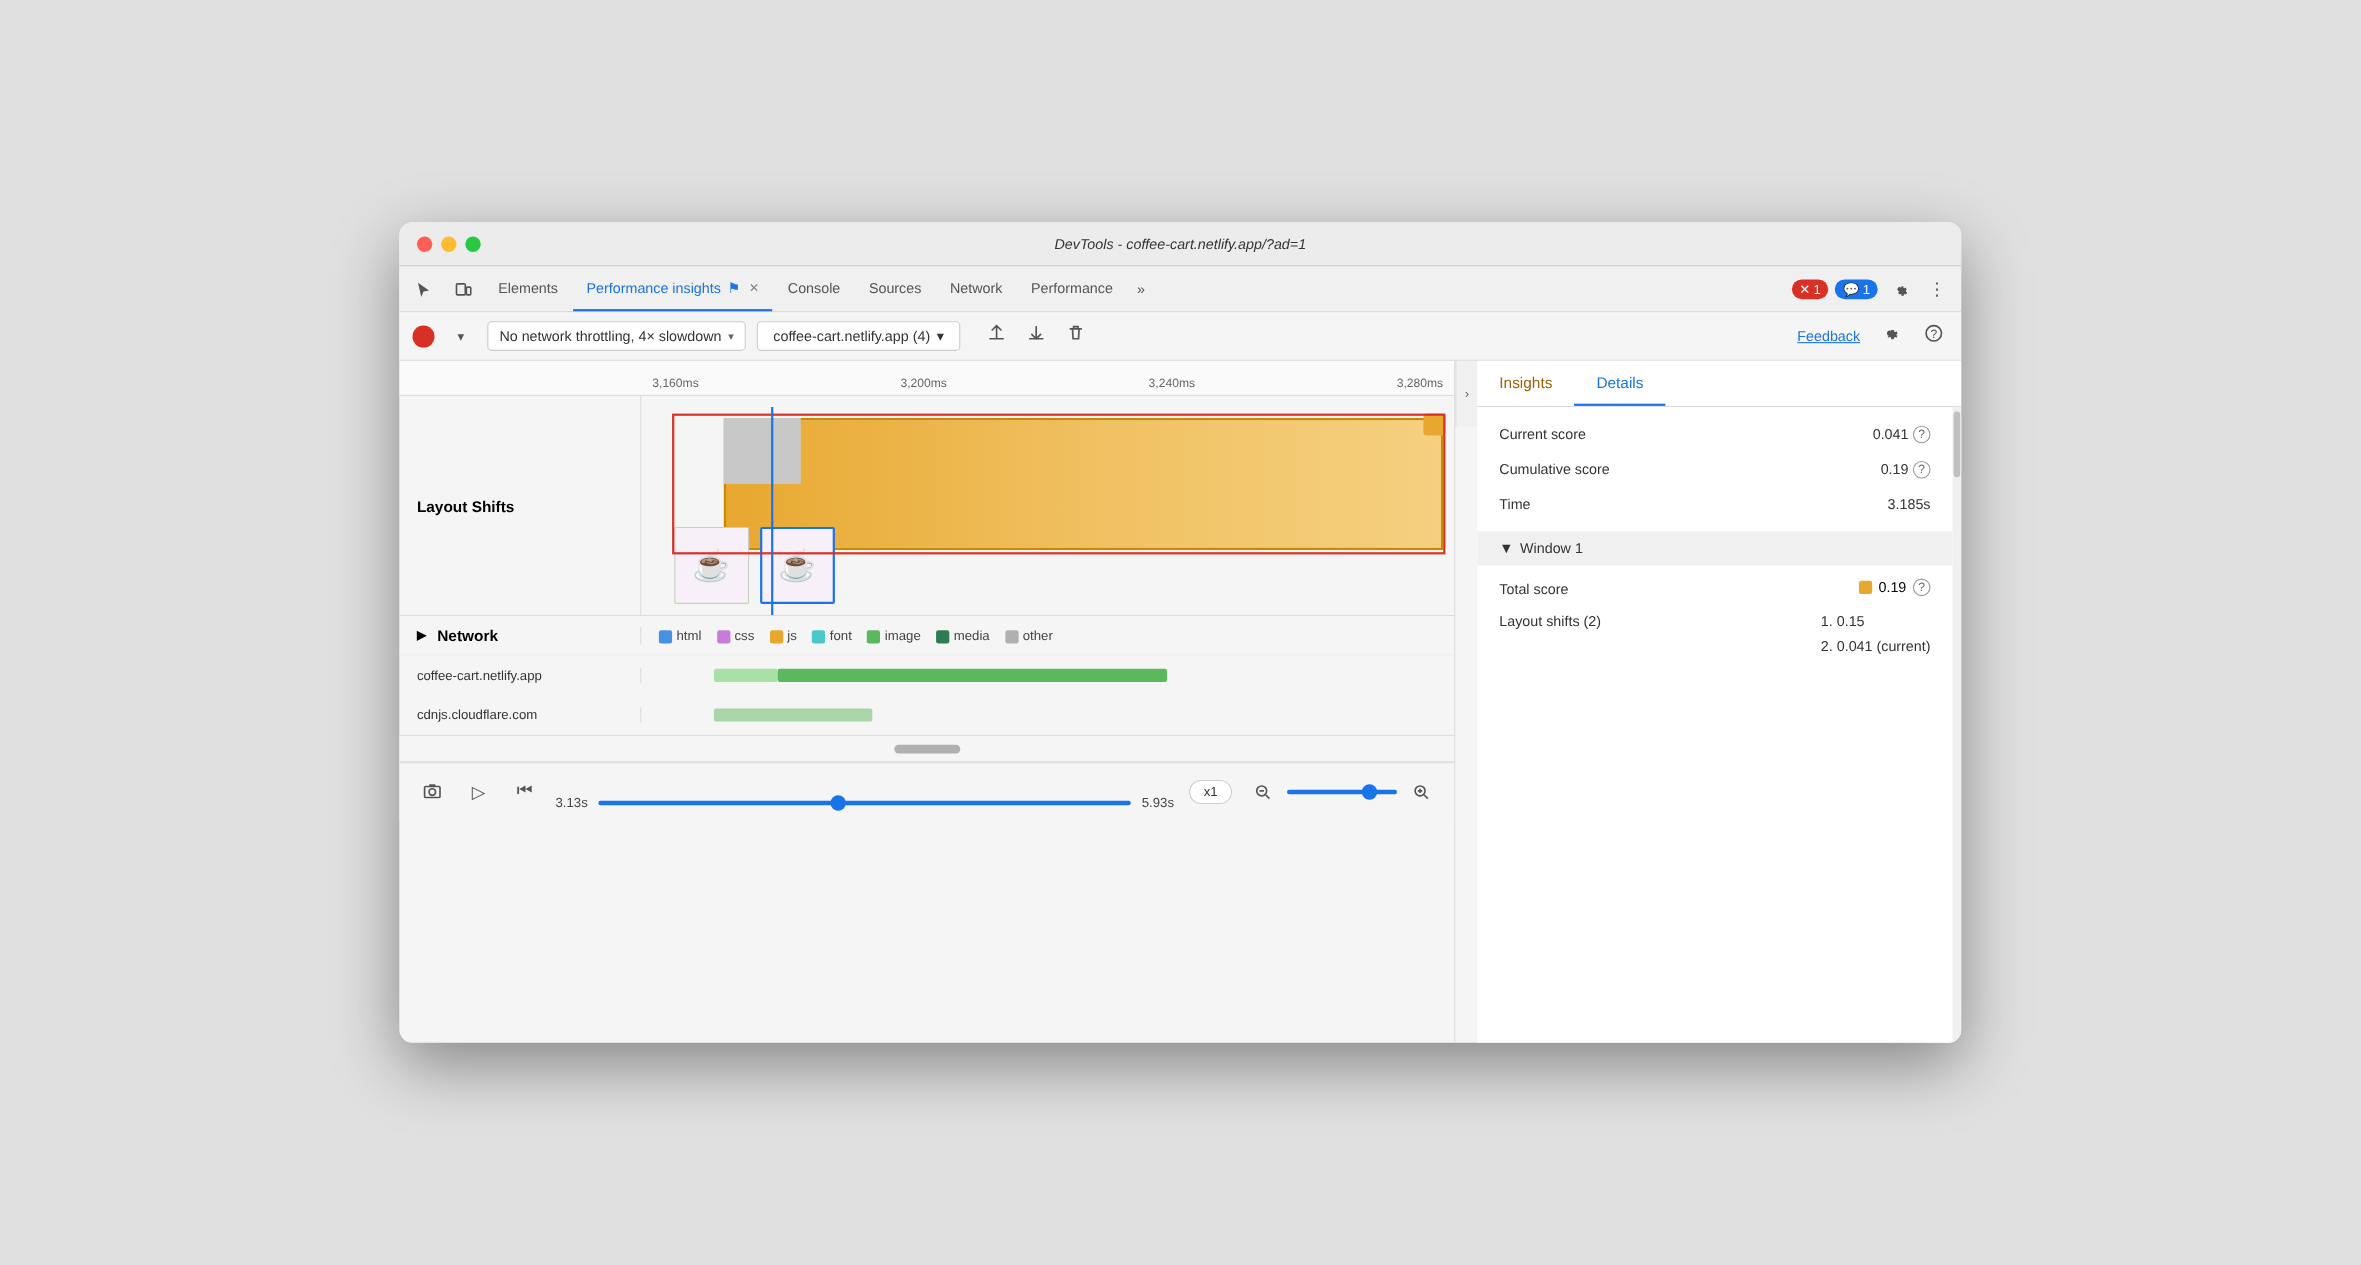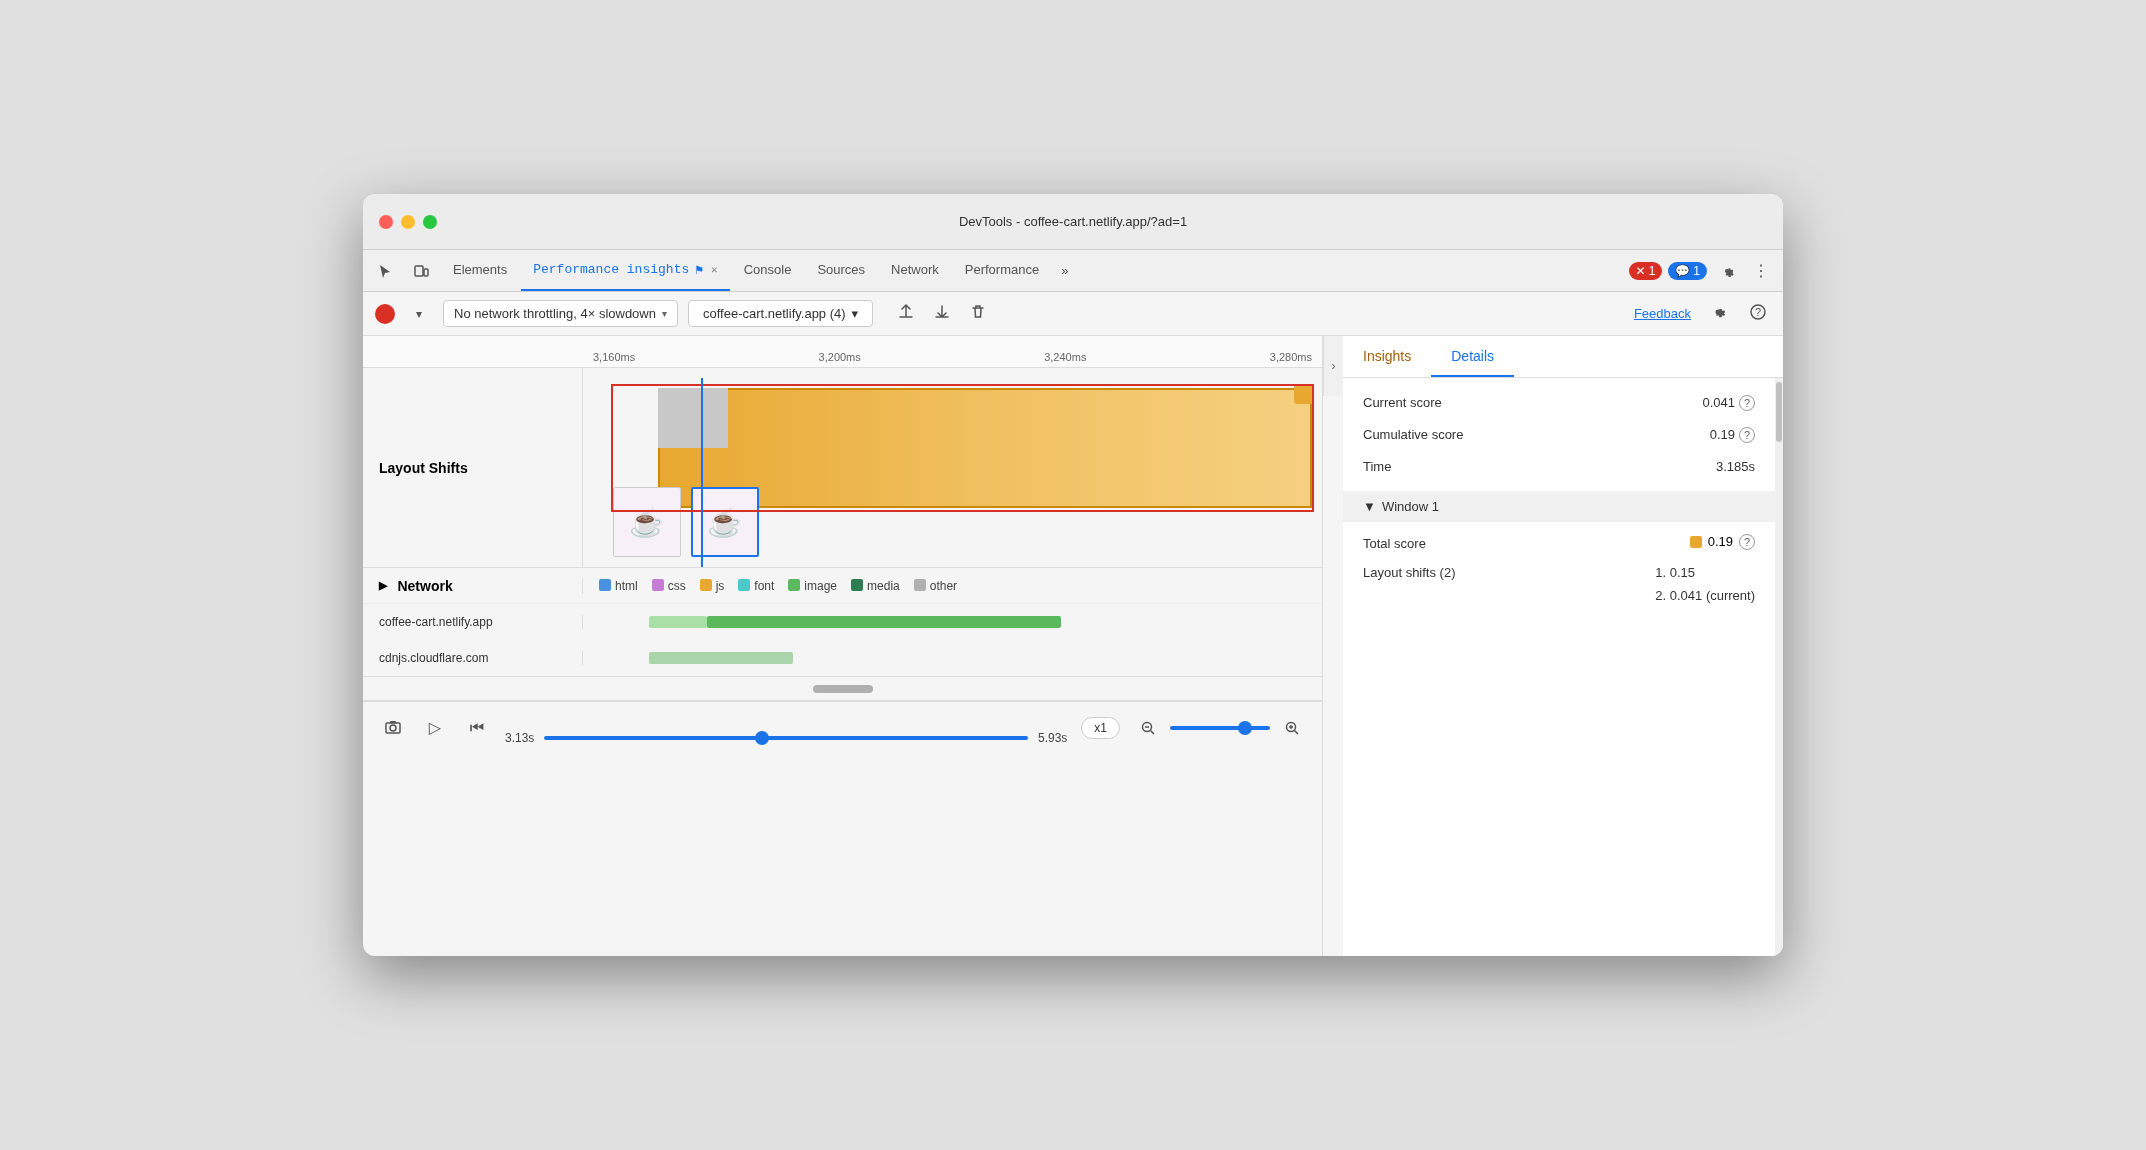--- a/index.html
+++ b/index.html
@@ -15,26 +15,27 @@
     .window {
       width: 1420px;
       background: #f5f5f5;
       border-radius: 12px;
       box-shadow: 0 20px 60px rgba(0,0,0,0.4);
       overflow: hidden;
     }
     
     .title-bar {
       background: #ececec;
-      height: 56px;
+      height: 40px;
       display: flex;
       align-items: center;
       padding: 0 16px;
       border-bottom: 1px solid #d0d0d0;
       position: relative;
+      font-style: italic;
     }
     .traffic-lights {
       display: flex;
       gap: 8px;
       align-items: center;
     }
     .tl { width: 14px; height: 14px; border-radius: 50%; }
     .tl-red { background: #ff5f57; }
     .tl-yellow { background: #febc2e; }
     .tl-green { background: #28c840; }
@@ -80,21 +81,20 @@
       cursor: pointer;
       color: #555;
       font-size: 13px;
       border-bottom: 2px solid transparent;
       gap: 6px;
       white-space: nowrap;
     }
     .tab.active {
       color: #1a73e8;
       border-bottom: 2px solid #1a73e8;
-      font-family: Liberation Mono, monospace;
     }
     .tab-close {
       font-size: 11px;
       color: #888;
       cursor: pointer;
       margin-left: 2px;
     }
     .tab-more {
       display: flex;
       align-items: center;
@@ -348,21 +348,21 @@
       flex: 1;
       display: flex;
       align-items: center;
       gap: 14px;
       padding: 0 16px;
       font-size: 12px;
       color: #444;
     }
     .legend-item {
       display: flex;
-      align-items: flex-start;
+      align-items: flex-end;
       gap: 4px;
     }
     .legend-dot {
       width: 12px;
       height: 12px;
       border-radius: 2px;
     }
     .network-items {
       display: flex;
       flex-direction: column;

